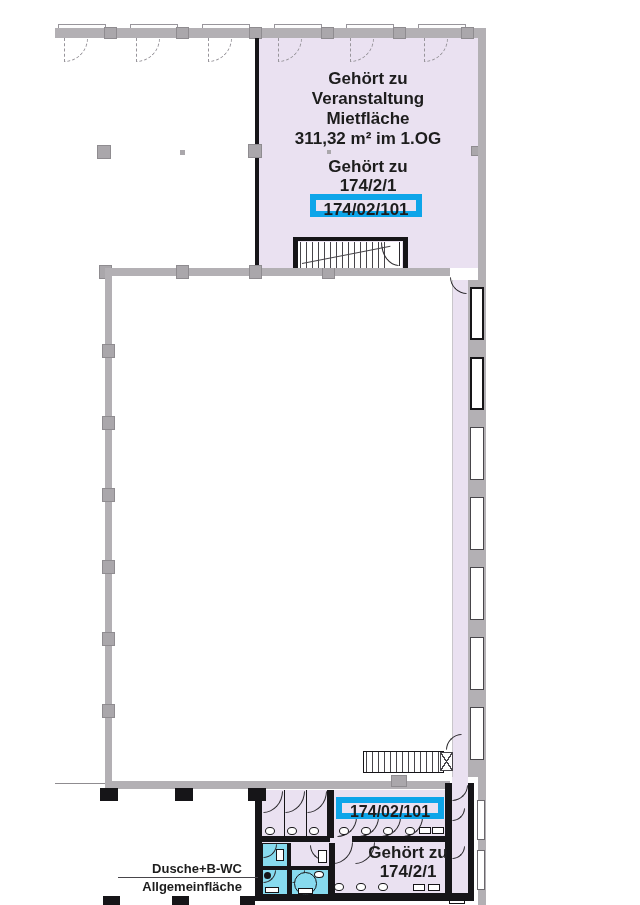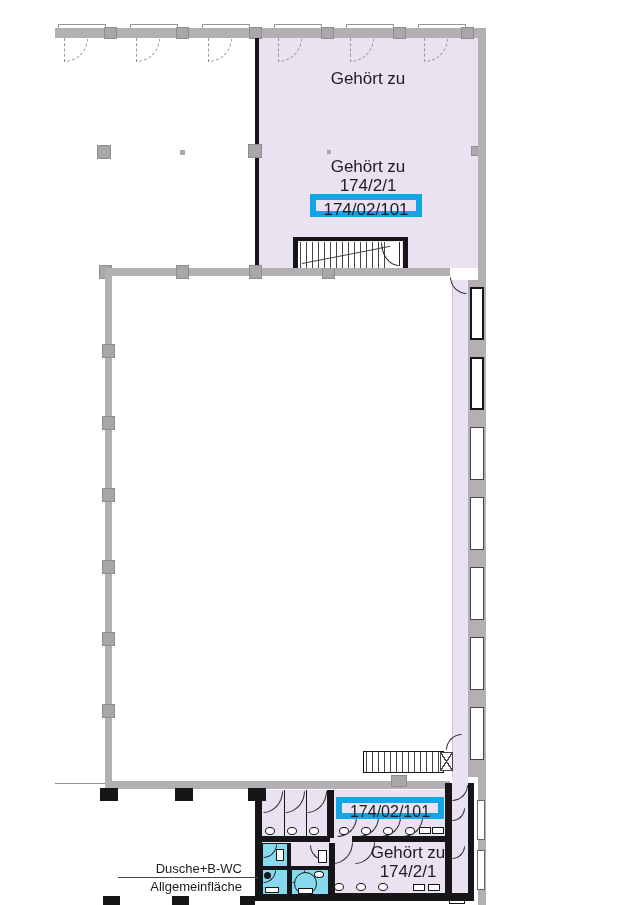--- a/index.html
+++ b/index.html
@@ -27,21 +27,21 @@
   .qbl{border-left-color:#2c2a2e;border-bottom-color:#2c2a2e;border-radius:0 0 0 100%}
   .qtl{border-top-color:#2c2a2e;border-left-color:#2c2a2e;border-radius:100% 0 0 0}
   .qbr.dsh,.qbl.dsh{border-style:dashed;border-right-color:#98959b;border-bottom-color:#98959b;border-left-color:transparent;border-top-color:transparent}
   .vld{width:0;border-left:1px dashed #98959b}
   .vl{background:#2c2a2e}
   .tread{background:#fff;background-image:repeating-linear-gradient(90deg,#47454a 0,#47454a 1px,transparent 1px,transparent 6px)}
   .xbox{background-color:#fff;border:1px solid #47454a;
         background-image:linear-gradient(to top right,transparent calc(50% - .7px),#47454a calc(50% - .7px),#47454a calc(50% + .7px),transparent calc(50% + .7px)),
                          linear-gradient(to bottom right,transparent calc(50% - .7px),#47454a calc(50% - .7px),#47454a calc(50% + .7px),transparent calc(50% + .7px))}
   .diag{height:1px;background:#47454a;transform-origin:0 50%;transform:rotate(-11deg)}
-  .t{position:absolute;font-weight:normal;color:#1d1d1d;text-align:center}
+  .t{position:absolute;font-weight:bold;color:#1d1d1d;text-align:center}
   .badge{border:6px solid #0ea5e9}
 </style>
 </head>
 <body>
 
 <div id="plan">
 
   <i class="pp" style="left:259px;top:38px;width:219px;height:230px"></i>
   <i class="pp" style="left:452px;top:280px;width:16px;height:613px"></i>
   <i class="pp" style="left:262px;top:790px;width:183px;height:103px"></i>
@@ -186,20 +186,23 @@
   <i class="cir" style="left:294px;top:872px;width:23px;height:23px"></i>
   <i class="ov" style="left:314px;top:871px;width:10px;height:7px"></i>
   <i class="rf" style="left:298px;top:888px;width:15px;height:6px"></i>
 
   <i class="k" style="left:103px;top:896px;width:17px;height:9px"></i>
   <i class="k" style="left:172px;top:896px;width:17px;height:9px"></i>
   <i class="k" style="left:240px;top:896px;width:15px;height:9px"></i>
 
   <div class="t" style="left:252px;top:69px;width:232px;font-size:17px;line-height:20px">
     <div>Gehört zu</div>
+    <div>Veranstaltung</div>
+    <div>Mietfläche</div>
+    <div>311,32 m² im 1.OG</div>
   </div>
   <div class="t" style="left:252px;top:157px;width:232px;font-size:17px;line-height:19px">
     <div>Gehört zu</div>
     <div>174/2/1</div>
   </div>
   <div class="t badge" style="left:310px;top:194px;width:112px;height:23px;font-size:17px;line-height:19px">174/02/101</div>
 
   <div class="t badge" style="left:336px;top:797px;width:108px;height:22px;font-size:16px;line-height:18px">174/02/101</div>
   <div class="t" style="left:352px;top:843px;width:112px;font-size:17px;line-height:19px">
     <div>Gehört zu</div>

